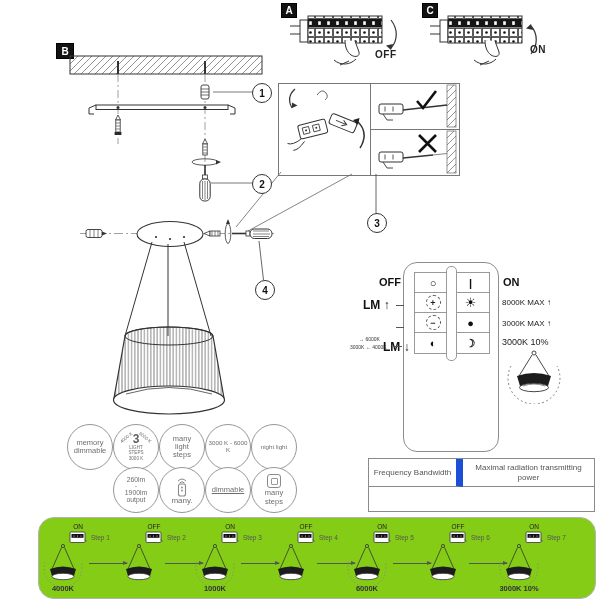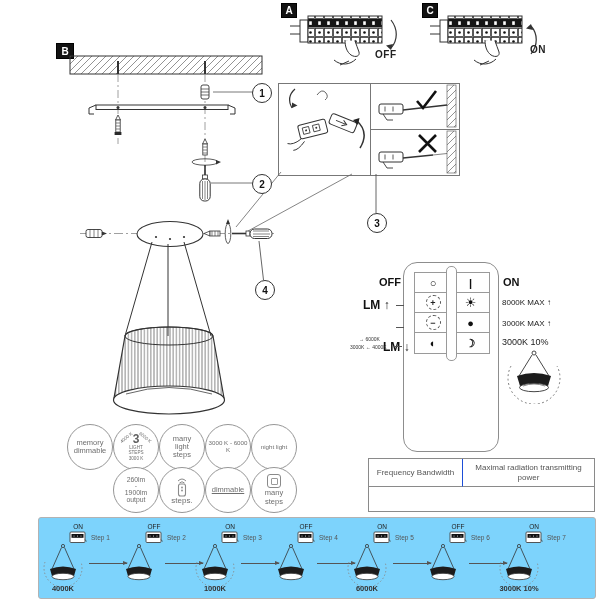--- a/index.html
+++ b/index.html
@@ -39,26 +39,26 @@
   .badge .big3{font-size:12px;font-weight:bold;line-height:1;color:#5f5f5f;}
   .badge .arc{position:absolute;font-size:4.6px;}
   .sq-icon{width:12px;height:12px;border:1.4px solid #8a8a8a;border-radius:3px;
            display:flex;align-items:center;justify-content:center;margin-bottom:1px;}
   .sq-icon span{display:block;width:5px;height:5px;border:1px solid #9a9a9a;border-radius:1px;}
   
   .spec-table{display:grid;grid-template-columns:94px 131px;grid-template-rows:28px 24px;
               border:1px solid #8a8a8a;color:#555;}
   .tcell{display:flex;align-items:center;justify-content:center;text-align:center;
          border-color:#8a8a8a;padding:0 3px;box-sizing:border-box;}
-  .tcell.br{border-right:1px solid #1d4ed8;}
+  .tcell.br{border-right:7px solid #1d4ed8;}
   .tcell.bb{border-bottom:1px solid #8a8a8a;}
   .thead{font-size:8px;line-height:1.2;}
   .tval{font-size:10px;color:#444;}
   
-  .strip{left:38px;top:517px;width:556px;height:80px;border:1.2px solid #b3b3b3;border-radius:3px;background:#7dd3fc;}
+  .strip{left:38px;top:517px;width:556px;height:80px;border:1.2px solid #b3b3b3;border-radius:16px;background:#84cc16;}
   .stepgroup .state{position:absolute;font-size:6.5px;color:#222;width:22px;text-align:center;}
   .stepgroup .steplab{position:absolute;font-size:6.5px;color:#555;white-space:nowrap;}
   .kelvin{position:absolute;font-size:7.5px;font-weight:600;color:#333;width:56px;text-align:center;white-space:nowrap;}
   .flow-arrow{position:absolute;height:0;border-top:1px solid #555;}
   .flow-arrow:after{content:"";position:absolute;right:-1px;top:-3px;
         border-left:5px solid #555;border-top:2.5px solid transparent;border-bottom:2.5px solid transparent;}
 </style>
 </head>
 <body>
 
@@ -328,21 +328,21 @@
     <div>1900lm</div>
     <div>output</div>
   </div>
   <div class="badge" style="left:159px;top:467px;">
     <svg width="16" height="22" viewBox="0 0 16 22">
       <path d="M4,6 q4,-4 8,0 M5.5,8 q2.5,-2.5 5,0" fill="none" stroke="#8a8a8a" stroke-width="1"></path>
       <rect x="4.5" y="9" width="7" height="12" rx="2" fill="none" stroke="#8a8a8a" stroke-width="1.1"></rect>
       <circle cx="8" cy="12.5" r="0.9" fill="#8a8a8a"></circle>
       <circle cx="8" cy="15.5" r="0.9" fill="#8a8a8a"></circle>
     </svg>
-    <div style="font-size:8px;">steps.</div>
+    <div style="font-size:8px;">many.</div>
   </div>
   <div class="badge" style="left:205px;top:467px;text-decoration:underline;">
     <div>dimmable</div>
   </div>
   <div class="badge" style="left:251px;top:467px;">
     <div class="sq-icon">
         <span></span>
       </div>
     <div>many</div>
     <div>steps</div>

